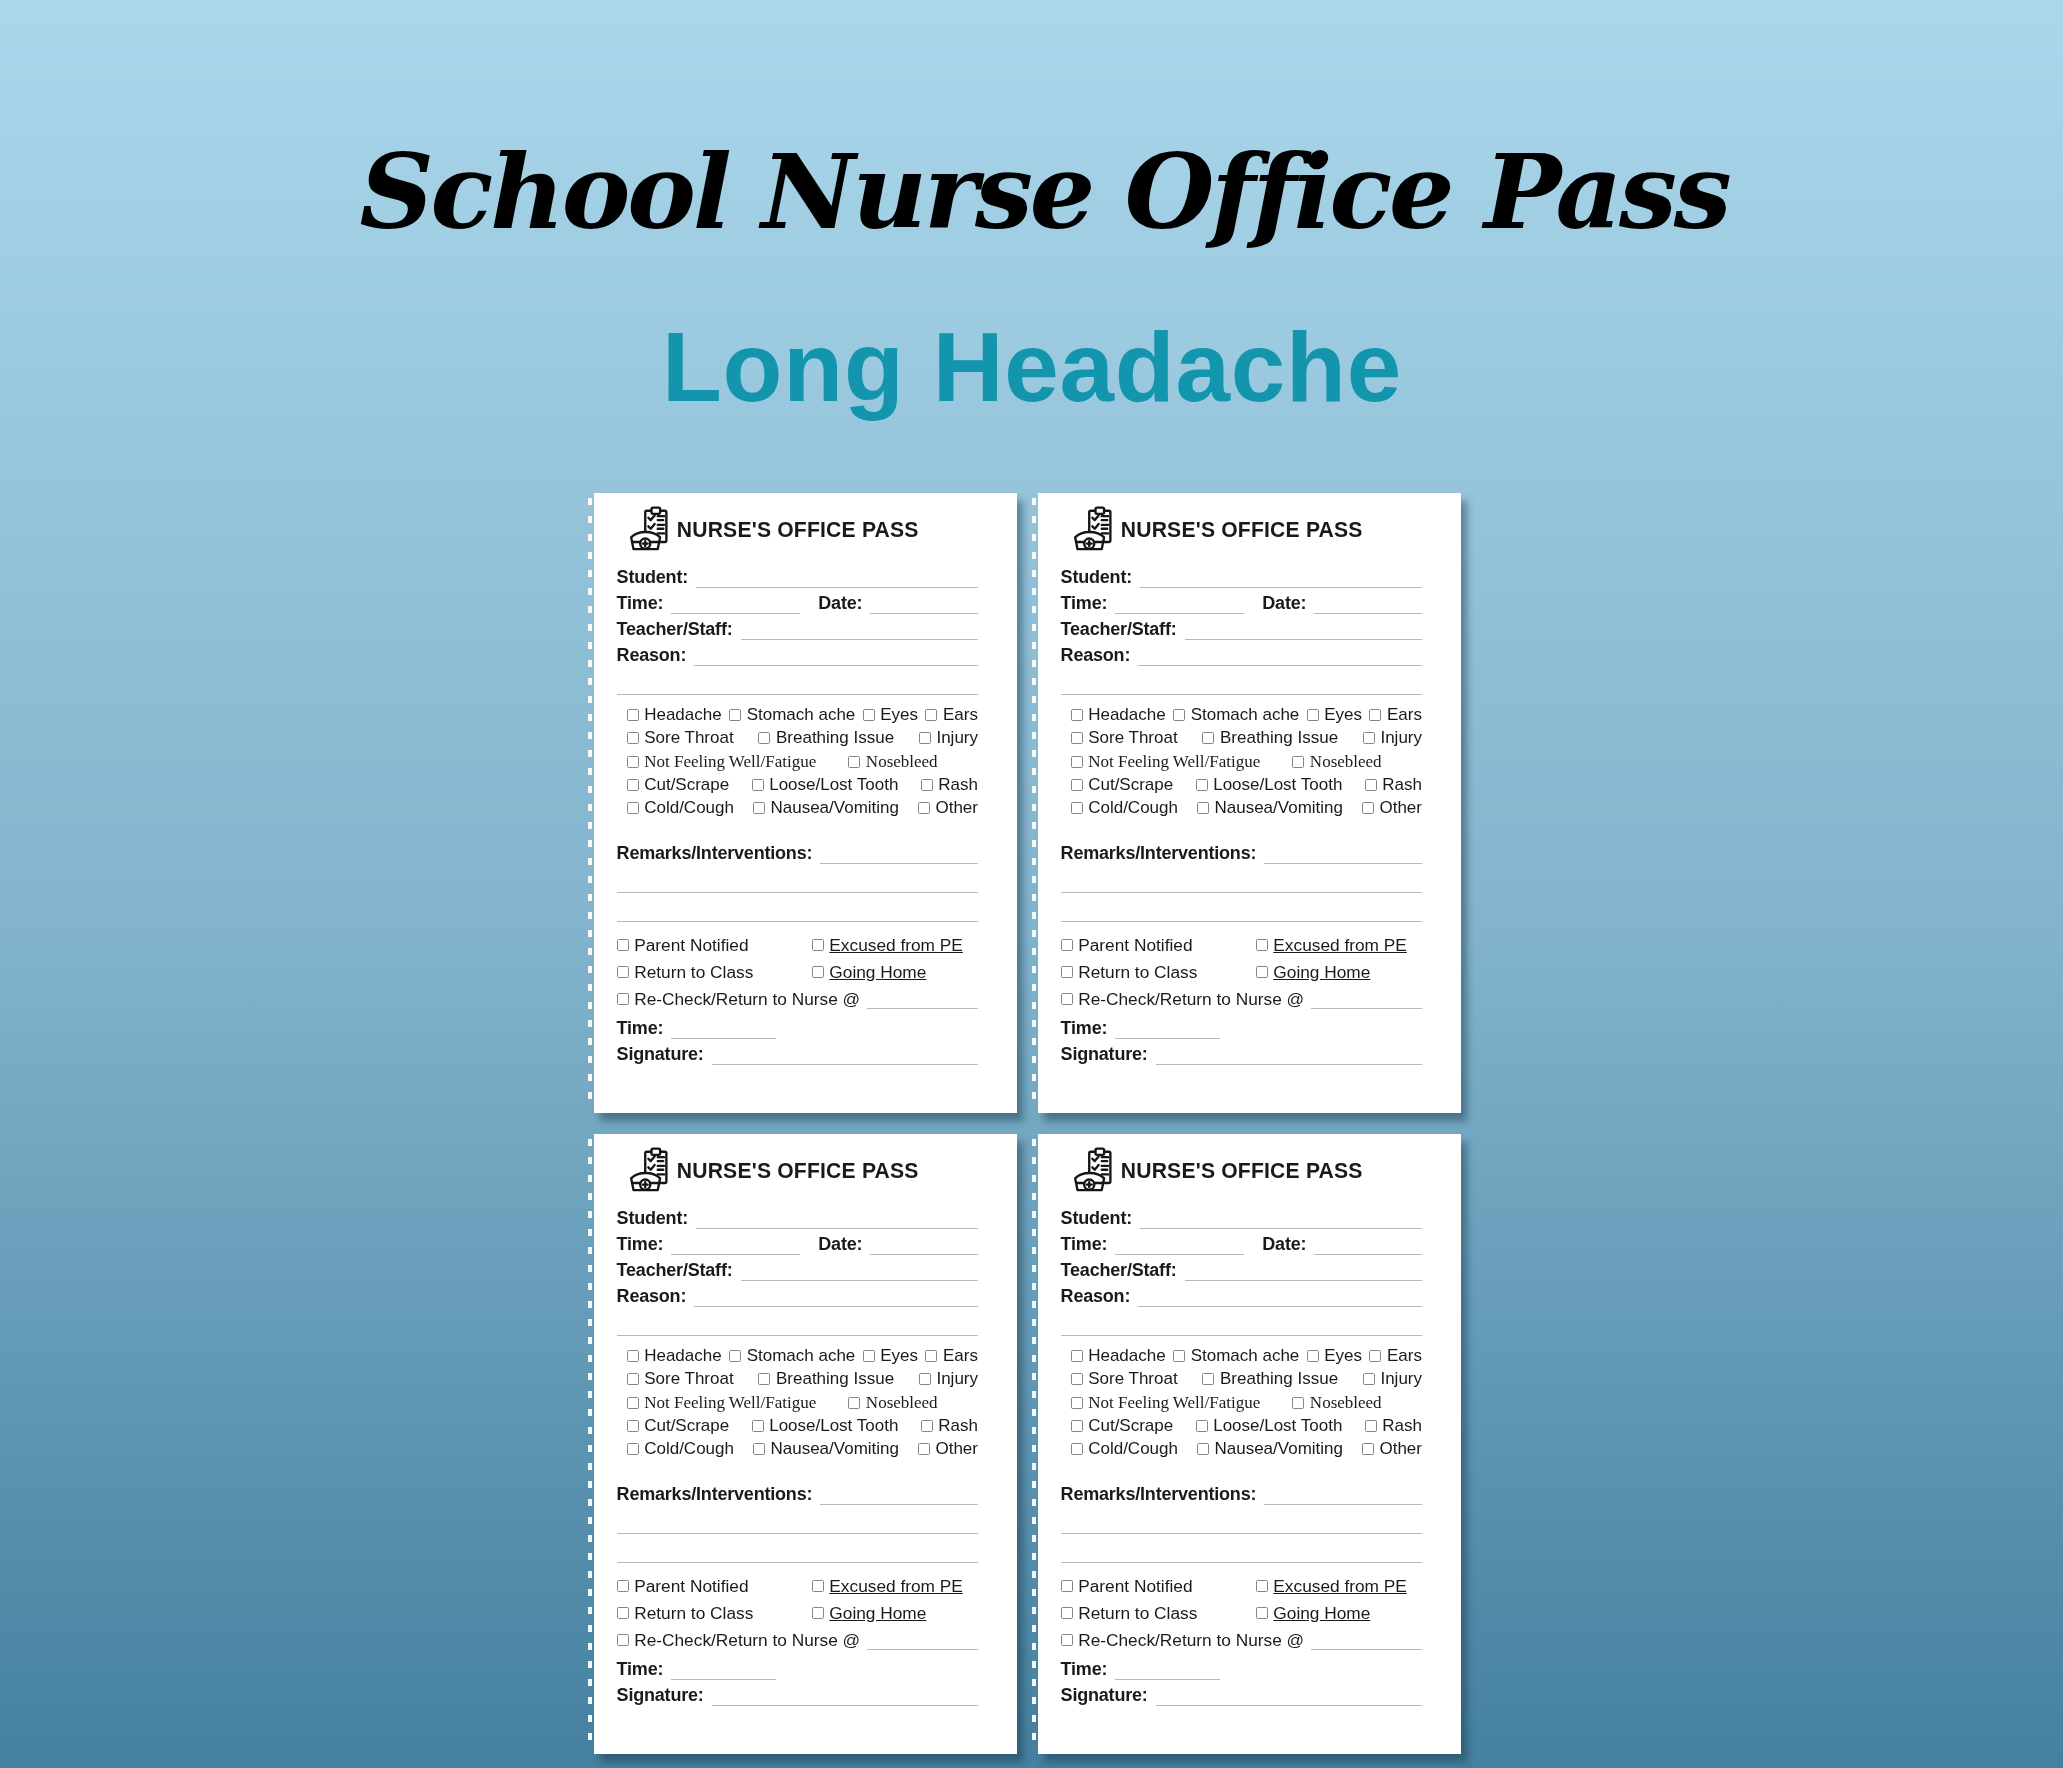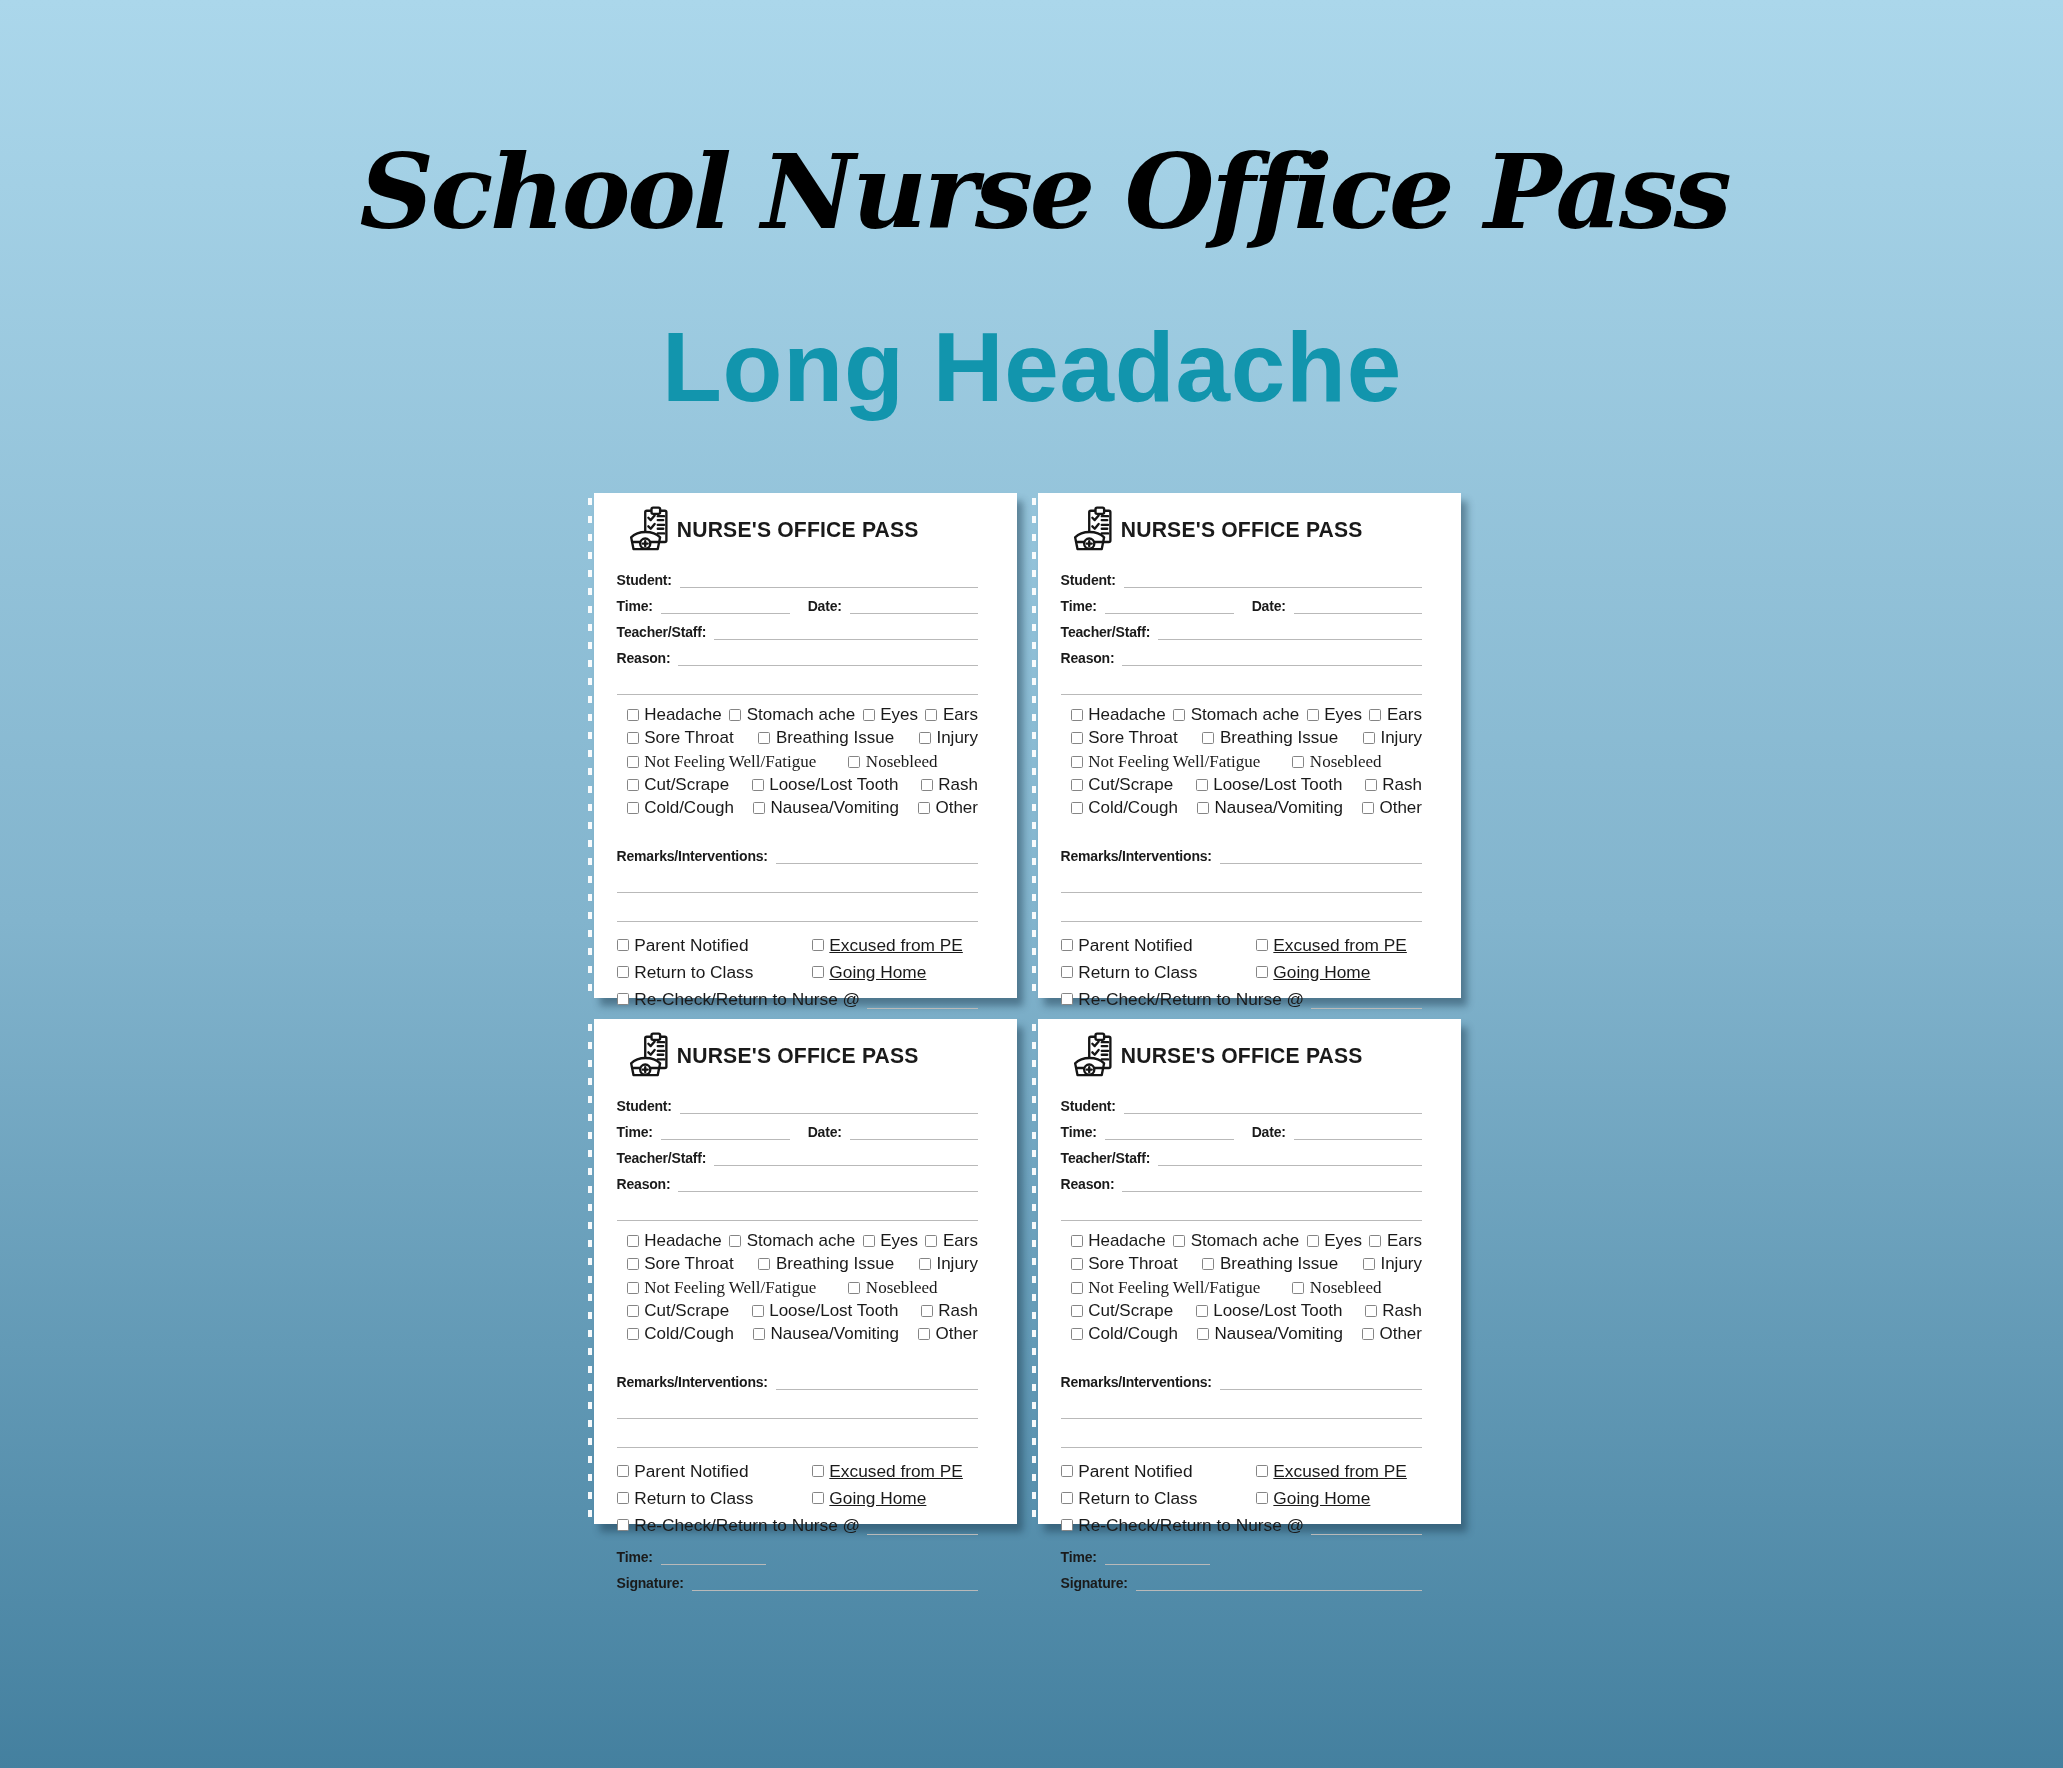--- a/index.html
+++ b/index.html
@@ -29,38 +29,38 @@
     position:absolute;top:311px;left:0;width:100%;
     text-align:center;
     font-weight:700;font-size:98px;letter-spacing:0.8px;
     color:var(--subtitle-accent);
   }
   .grid{
     position:absolute;left:594px;top:493px;
     display:grid;grid-template-columns:423px 423px;gap:21px 21px;
   }
   .card{
-    width:423px;height:505px;
+    width:423px;height:620px;
     background:var(--card-background);
     box-shadow:6.4px 8px 7.3px rgba(23,52,71,0.45);
     padding:9.7px 39px 0 22.6px;
     position:relative;
   }
   .card::before{ 
     content:"";position:absolute;left:-6.4px;top:4.8px;bottom:4.8px;width:4px;
     background:repeating-linear-gradient(to bottom,rgba(255,255,255,0.95) 0 7.3px,transparent 7.3px 18px);
   }
   .card-header{position:relative;height:53px;margin-bottom:6.4px;}
   .card-icon{position:absolute;left:11.3px;top:3.2px;width:47px;height:47px;}
   .card-title{
     text-align:center;line-height:53px;
     font-size:22px;font-weight:700;letter-spacing:0.2px;
     transform:scaleX(0.96);transform-origin:center;
   }
-  .frow{display:flex;align-items:flex-end;height:26px;font-weight:700;font-size:14px;letter-spacing:-0.2px;white-space:nowrap;}
+  .frow{display:flex;align-items:flex-end;height:26px;font-weight:700;font-size:18px;letter-spacing:-0.2px;white-space:nowrap;}
   .wline{border-bottom:1.6px solid var(--line);}
   .grow{flex:1 1 auto;margin-left:8px;}
   .time-line{width:129px;margin-left:8px;}
   .date-lbl{margin-left:18px;}
   .fullline{height:29px;border-bottom:1.6px solid var(--line);}
   .sym{margin-top:8px;margin-bottom:1.6px;}
   .sym-row{display:flex;justify-content:space-between;align-items:center;height:23.4px;font-size:17px;font-weight:400;padding-left:10px;}
   .sym-row.start{justify-content:flex-start;gap:32px;font-family:Liberation Serif, serif;}
   .sym-item{display:flex;align-items:center;white-space:nowrap;}
   .chk{width:12px;height:12px;border:1.6px solid #858585;border-radius:1.6px;margin-right:5.6px;background:#fff;flex:none;}

